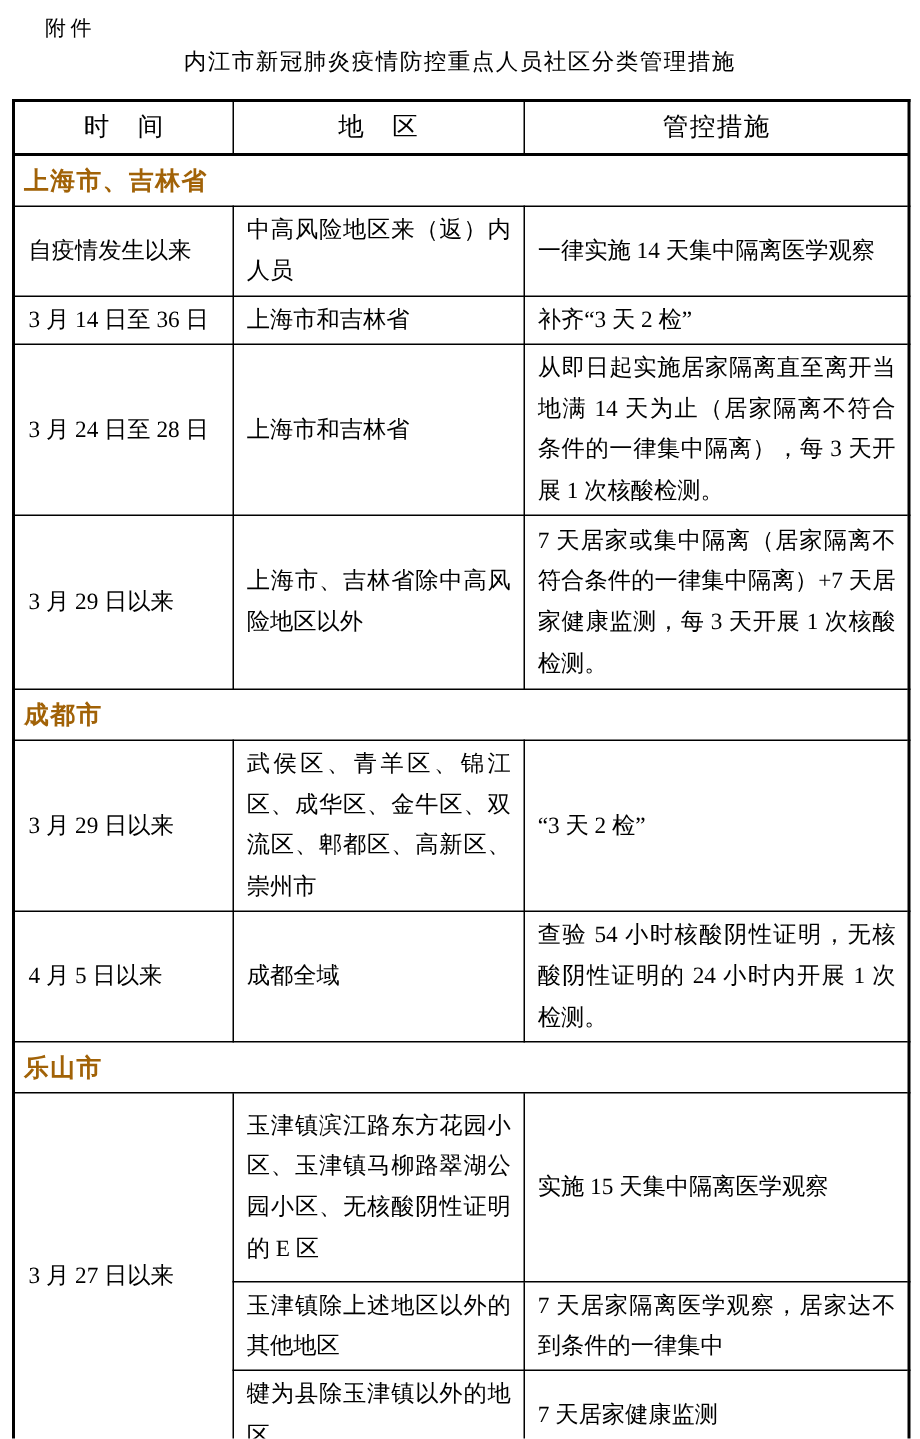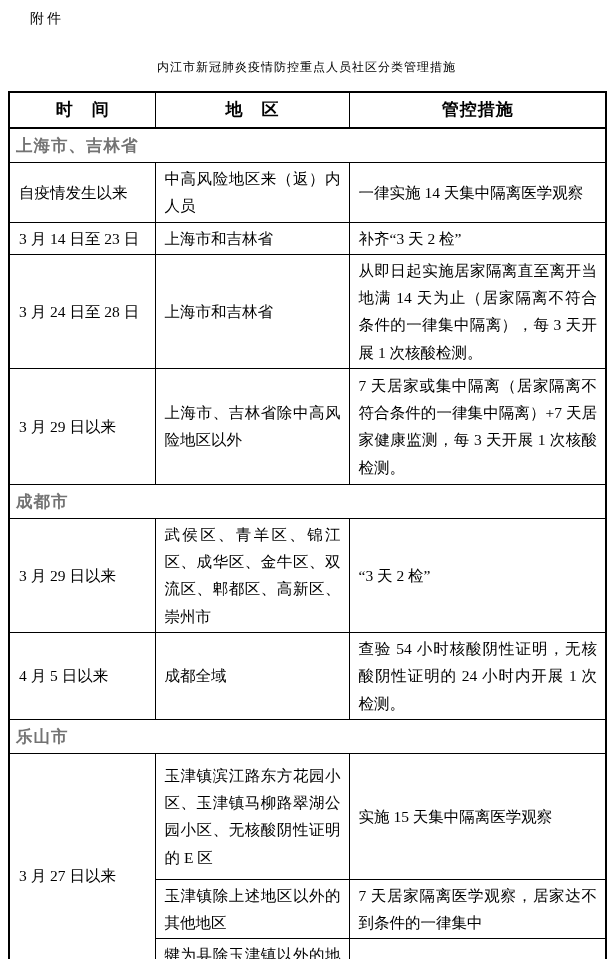--- a/index.html
+++ b/index.html
@@ -11,23 +11,23 @@
     font-family: "Liberation Serif", "DejaVu Serif", serif;
     color: #000000;
     position: relative;
   }
   .attachment-label {
     margin: 10px 0 0 30px;
     font-size: 14px;
     letter-spacing: 3px;
   }
   .doc-title {
-    margin-top: 31px;
+    margin-top: 4px;
     text-align: center;
-    font-size: 12px;
+    font-size: 15px;
     letter-spacing: 1px;
     white-space: nowrap;
   }
   table.measures-table {
     margin: 15px 0 0 8px;
     width: 597px;
     table-layout: fixed;
     border-collapse: collapse;
     border: 2px solid #000000;
   }
@@ -37,29 +37,29 @@
   th, td {
     border: 1px solid #000000;
     vertical-align: middle;
     padding: 2px 8px 2px 9px;
     font-size: 15.5px;
     line-height: 1.76;
     overflow: hidden;
   }
   th {
     font-size: 17px;
-    font-weight: bold;
+    font-weight: normal;
     text-align: center;
     border-bottom: 2px solid #000000;
     letter-spacing: 1px;
   }
   tr.row-header { height: 36px; }
   tr.row-section { height: 30px; }
   tr.row-section td {
-    color: #737373;
+    color: #a16207;
     font-weight: bold;
     font-size: 16.5px;
     padding-left: 6px;
     letter-spacing: 1px;
   }
   td.cell-area, td.cell-measure {
     text-align: justify;
     text-align-last: left;
     text-justify: inter-character;
   }
@@ -98,21 +98,21 @@
     <td colspan="3">上海市、吉林省</td>
   </tr>
 
   <tr class="h-r1">
     <td class="cell-time">自疫情发生以来</td>
     <td class="cell-area">中高风险地区来（返）内人员</td>
     <td class="cell-measure">一律实施 14 天集中隔离医学观察</td>
   </tr>
 
   <tr class="h-r2">
-    <td class="cell-time">3 月 14 日至 23 日</td>
+    <td class="cell-time">3 月 14 日至 36 日</td>
     <td class="cell-area">上海市和吉林省</td>
     <td class="cell-measure">补齐“3 天 2 检”</td>
   </tr>
 
   <tr class="h-r3">
     <td class="cell-time">3 月 24 日至 28 日</td>
     <td class="cell-area">上海市和吉林省</td>
     <td class="cell-measure">从即日起实施居家隔离直至离开当地满 14 天为止（居家隔离不符合条件的一律集中隔离），每 3 天开展 1 次核酸检测。</td>
   </tr>
 

